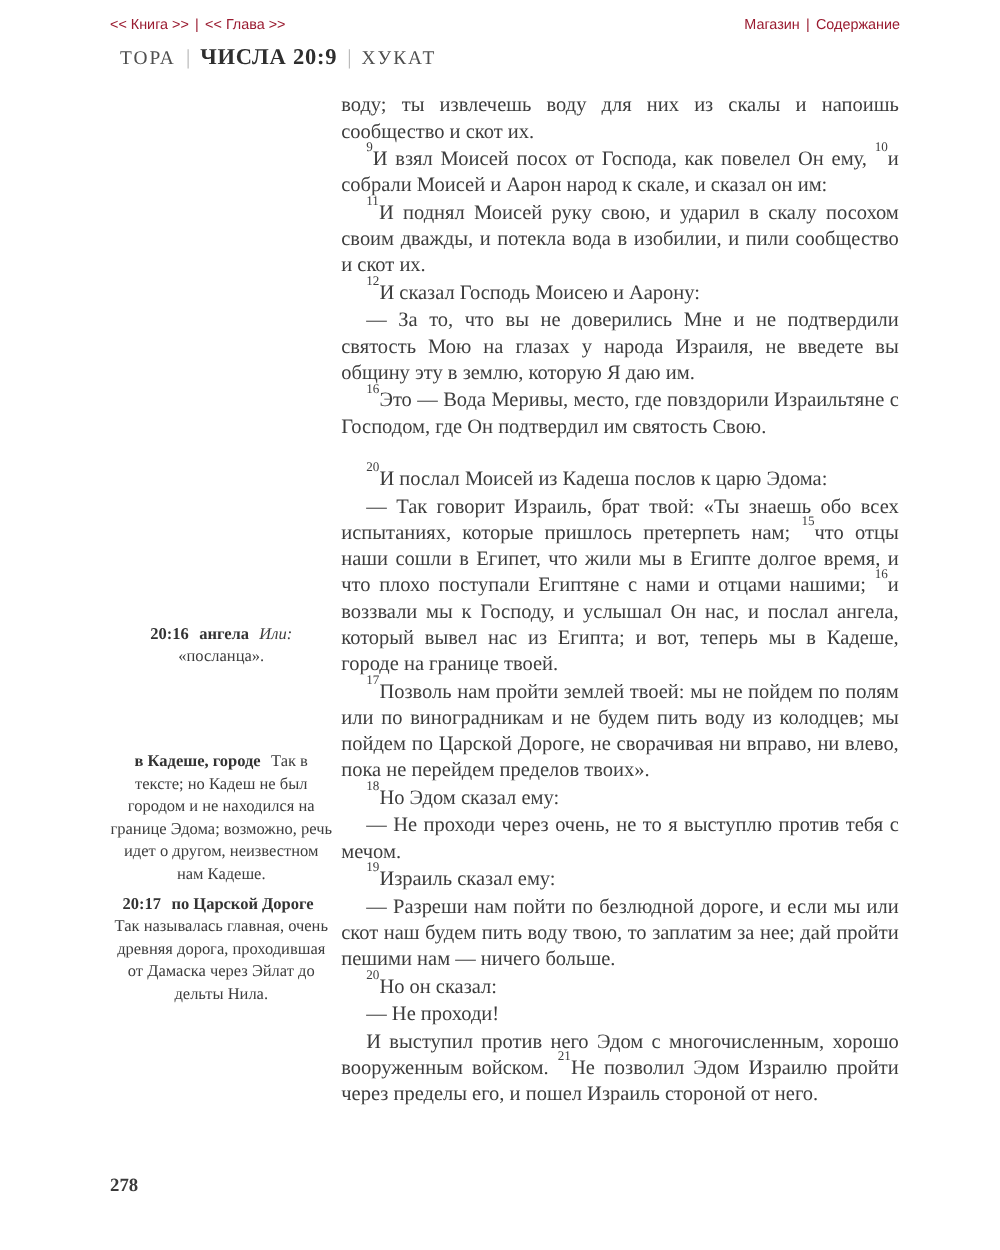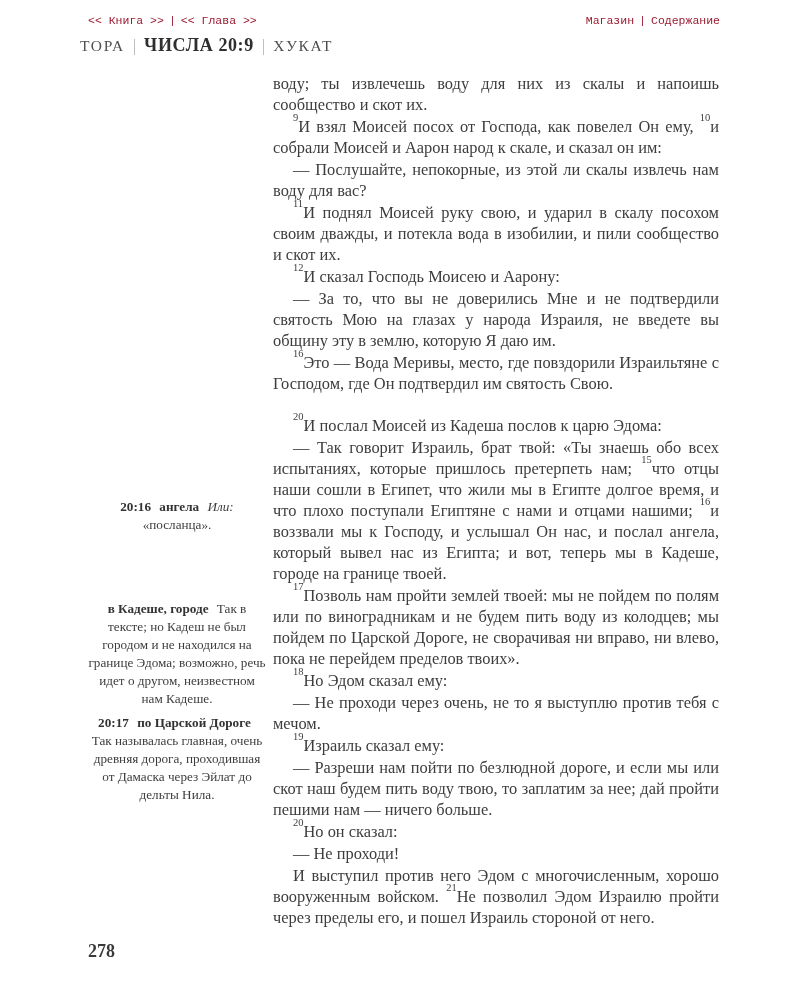--- a/index.html
+++ b/index.html
@@ -10,30 +10,30 @@
     overflow: hidden;
     font-family: "Liberation Serif", serif;
     color: #3d3d3d;
   }
   .page { position: absolute; inset: 0; }
 
   
   .nav-row {
     position: absolute; left: 88px; right: 80px; top: 14px;
     display: flex; justify-content: space-between; align-items: baseline;
-    font-family: Liberation Mono, monospace;
+    font-family: Liberation Sans, sans-serif;
     font-size: 11.5px; color: #9a1b30;
   }
   .nav-group { white-space: nowrap; }
   .nav-link { color: #9a1b30; text-decoration: none; cursor: pointer; }
   .nav-sep { margin: 0 5px; color: #9a1b30; }
 
   
   .title-row {
-    position: absolute; left: 80px; top: 35px;
+    position: absolute; left: 96px; top: 35px;
     white-space: nowrap; color: #4a4a4a;
   }
   .title-section, .title-parasha {
     font-size: 15.5px; letter-spacing: 1.6px; color: #4f4f4f;
   }
   .title-ref {
     font-size: 18px; font-weight: bold; color: #2e2e2e; letter-spacing: 0.6px;
   }
   .title-sep { color: #b5b5b5; font-size: 17px; margin: 0 8px; font-weight: normal; }
 
@@ -62,21 +62,21 @@
     position: absolute; left: 88px; width: 178px;
     font-size: 13.2px; line-height: 18px;
     color: #3d3d3d; text-align: center;
   }
   .note .seg-b { font-weight: bold; color: #333; margin-right: 5px; }
   .note .seg-i { font-style: italic; }
 
   
   .page-number {
     position: absolute; left: 88px; top: 941px;
-    font-size: 18px; font-weight: bold; color: #3a3a3a;
+    font-size: 15px; font-weight: bold; color: #3a3a3a;
   }
 </style>
 </head>
 <body>
 
 <div class="page">
 
   <div class="nav-row">
     <div class="nav-group">
       <a class="nav-link">&lt;&lt; Книга &gt;&gt;</a><span class="nav-sep">|</span><a class="nav-link">&lt;&lt; Глава &gt;&gt;</a>
@@ -92,21 +92,20 @@
 
   <aside id="notes-root">
       <div class="note" style="top: 498px;"><span class="seg-b">20:16</span> <span class="seg-b">ангела</span> <span class="seg-i">Или:</span> <span class="seg-r">«посланца».</span></div>
       <div class="note" style="top: 560px; margin-top: 40px;"><span class="seg-b">в Кадеше, городе</span> <span class="seg-r">Так в тексте; но Кадеш не был городом и не находился на границе Эдома; возможно, речь идет о другом, неизвестном нам Кадеше.</span></div>
       <div class="note" style="top: 686px; margin-top: 28px;"><span class="seg-b">20:17</span> <span class="seg-b">по Царской Дороге</span> <span class="seg-r">Так называлась главная, очень древняя дорога, проходившая от Дамаска через Эйлат до дельты Нила.</span></div>
     </aside>
 
   <main class="body-col" id="body-root">
       <p class="para">воду; ты извлечешь воду для них из скалы и напоишь сообщество и скот их.</p>
       <p class="para indent"><sup class="verse">9</sup>И взял Моисей посох от Господа, как повелел Он ему, <sup class="verse">10</sup>и собрали Моисей и Аарон народ к скале, и сказал он им:</p>
-      <p class="para indent">— Послушайте, непокорные, из этой ли скалы извлечь нам воду для вас?</p>
       <p class="para indent"><sup class="verse">11</sup>И поднял Моисей руку свою, и ударил в скалу посохом своим дважды, и потекла вода в изобилии, и пили сообщество и скот их.</p>
       <p class="para indent"><sup class="verse">12</sup>И сказал Господь Моисею и Аарону:</p>
       <p class="para indent">— За то, что вы не доверились Мне и не подтвердили святость Мою на глазах у народа Израиля, не введете вы общину эту в землю, которую Я даю им.</p>
       <p class="para indent"><sup class="verse">16</sup>Это — Вода Меривы, место, где повздорили Израильтяне с Господом, где Он подтвердил им святость Свою.</p>
       <p class="para indent space-before"><sup class="verse">20</sup>И послал Моисей из Кадеша послов к царю Эдома:</p>
       <p class="para indent">— Так говорит Израиль, брат твой: «Ты знаешь обо всех испытаниях, которые пришлось претерпеть нам; <sup class="verse">15</sup>что отцы наши сошли в Египет, что жили мы в Египте долгое время, и что плохо поступали Египтяне с нами и отцами нашими; <sup class="verse">16</sup>и воззвали мы к Господу, и услышал Он нас, и послал ангела, который вывел нас из Египта; и вот, теперь мы в Кадеше, городе на границе твоей.</p>
       <p class="para indent"><sup class="verse">17</sup>Позволь нам пройти землей твоей: мы не пойдем по полям или по виноградникам и не будем пить воду из колодцев; мы пойдем по Царской Дороге, не сворачивая ни вправо, ни влево, пока не перейдем пределов твоих».</p>
       <p class="para indent"><sup class="verse">18</sup>Но Эдом сказал ему:</p>
       <p class="para indent">— Не проходи через очень, не то я выступлю против тебя с мечом.</p>
       <p class="para indent"><sup class="verse">19</sup>Израиль сказал ему:</p>

